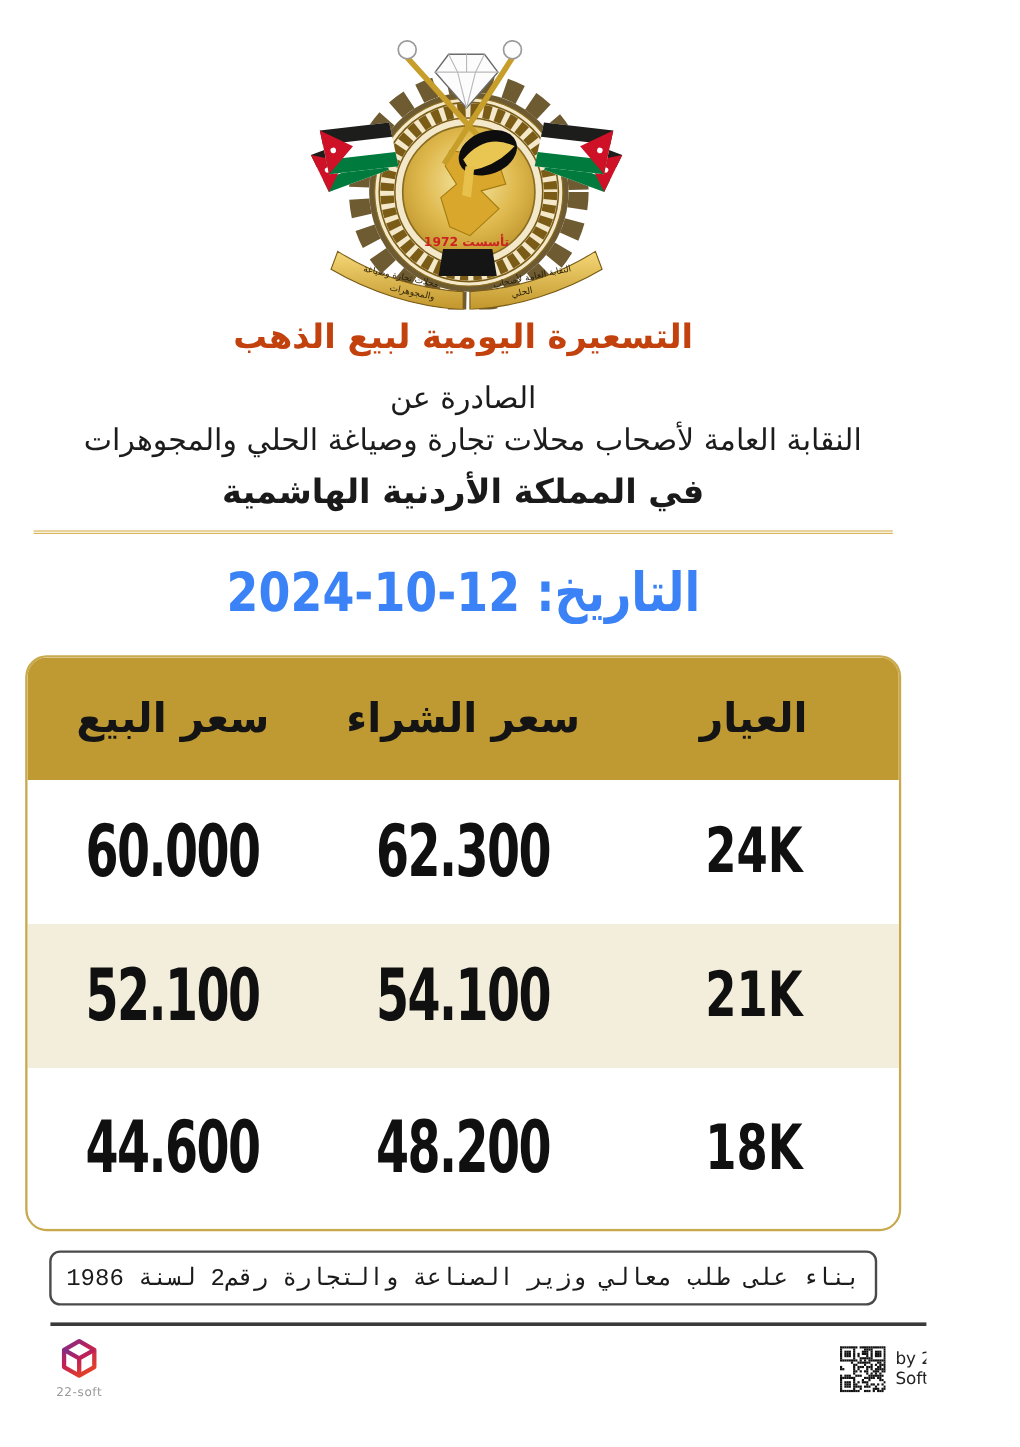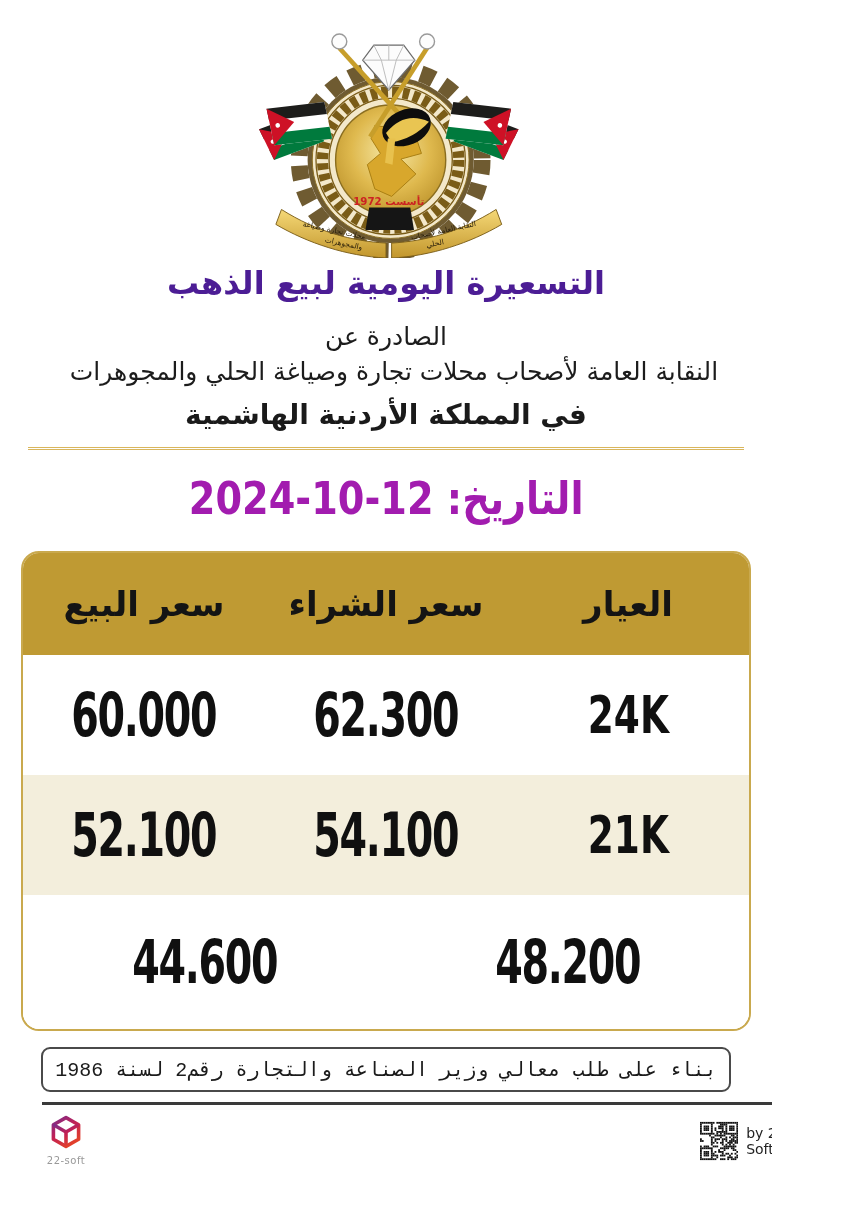--- a/index.html
+++ b/index.html
@@ -4,31 +4,31 @@
 <style>
   html,body{margin:0;padding:0;background:#fff;}
   .page{
     position:relative; width:772px; height:1206px; overflow:hidden;
     background:#ffffff; font-family:"DejaVu Sans", sans-serif; color:#111;
   }
   
   .logo-wrap{width:280px; margin:6px auto 0; text-align:center;}
   
   .title{
-    margin-top:2px; text-align:center; font-size:32px; font-weight:bold;
-    color:#4c1d95; letter-spacing:-1px;
+    margin-top:2px; text-align:center; font-size:28px; font-weight:bold;
+    color:#c2410c; letter-spacing:-1px;
   }
   .issued{margin-top:20px; text-align:center; font-size:25px; color:#1c1c1c;}
   .synd{margin-top:6px; text-align:center; font-size:25px; color:#1c1c1c;padding-left:16px;}
   .country{margin-top:12px; text-align:center; font-size:28px; font-weight:bold; color:#1a1a1a;}
   .divider{
     width:716px; margin:16px auto 0; height:0;
     border-top:3px double #d9b65c;
   }
-  .dateline{margin-top:22px; text-align:center; font-size:45px; font-weight:bold; color:#a21caf;}
+  .dateline{margin-top:22px; text-align:center; font-size:45px; font-weight:bold; color:#3b82f6;}
   .dateline .squeeze{display:inline-block; transform:scaleX(.85); transform-origin:center;}
   
   .gold-table{
     width:726px; margin:26px auto 0; border:2px solid #c9a94e;
     border-radius:18px; overflow:hidden; background:#fff;
   }
   .t-header{
     display:flex; background:#bf9a33; height:102px; align-items:center;
   }
   .t-row{display:flex; align-items:center;}
@@ -157,20 +157,21 @@
       <div class="t-cell"><span class="karat">24K</span></div>
       <div class="t-cell"><span class="num">62.300</span></div>
       <div class="t-cell"><span class="num">60.000</span></div>
     </div>
     <div class="t-row r2">
       <div class="t-cell"><span class="karat">21K</span></div>
       <div class="t-cell"><span class="num">54.100</span></div>
       <div class="t-cell"><span class="num">52.100</span></div>
     </div>
     <div class="t-row r3">
+      <div class="t-cell"><span class="karat">18K</span></div>
       <div class="t-cell"><span class="num">48.200</span></div>
       <div class="t-cell"><span class="num">44.600</span></div>
     </div>
   </div>
 
   <div class="note">بناء على طلب معالي وزير الصناعة والتجارة رقم2 لسنة 1986</div>
 
   <div class="bottom-rule"></div>
 
   <div class="brand" dir="ltr">

